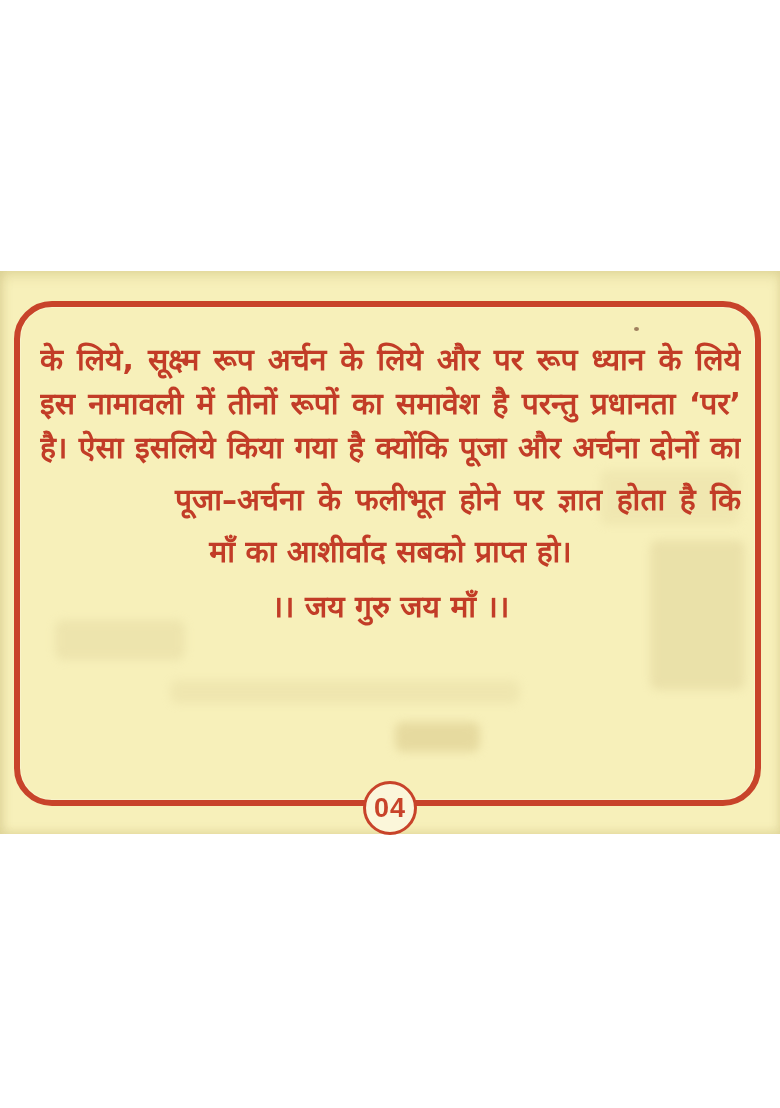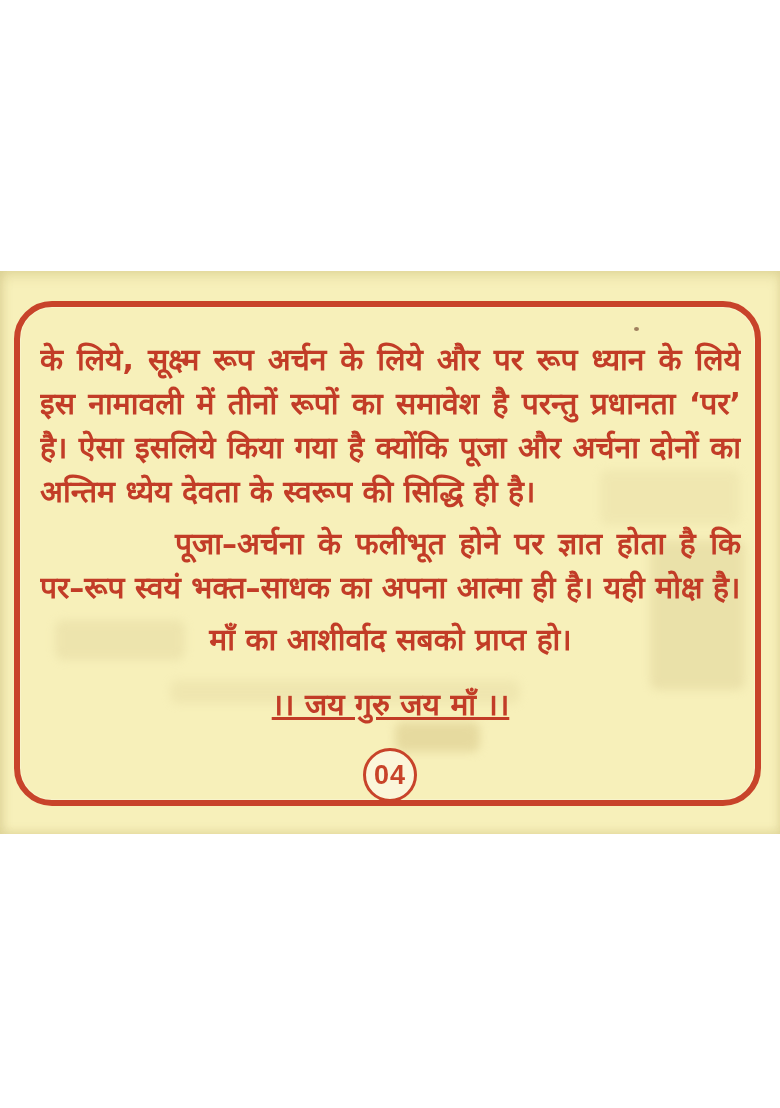--- a/index.html
+++ b/index.html
@@ -51,26 +51,26 @@
   
   .textblock {
     position: absolute; left: 40px; top: 67px; width: 701px;
     color: var(--text);
     font-size: 30px; line-height: 44px; font-weight: bold;
   }
   .line { height: 44px; overflow: hidden; }
   .just { text-align: justify; text-align-last: justify; }
   .indent { text-indent: 135px; }
   .para-gap { margin-top: 8px; }
-  .chant-gap { margin-top: 21px; text-decoration: underline; }
+  .chant-gap { margin-top: 11px; }
   .center { text-align: left; text-align-last: center; }
 
   
   .badge {
-    position: absolute; left: 363px; top: 477px;
+    position: absolute; left: 363px; top: 510px;
     width: 54px; height: 54px; border-radius: 50%;
     background: var(--badge);
     border: 3px solid var(--red);
     display: flex; align-items: center; justify-content: center;
     color: var(--red);
     font-family: "Liberation Sans", sans-serif;
     font-size: 27px; font-weight: bold; letter-spacing: 1px;
   }
 </style>
 </head>
@@ -85,23 +85,21 @@
     <div class="smudge s2"></div>
     <div class="smudge s3"></div>
     <div class="smudge s4"></div>
     <div class="smudge s1"></div>
     <div class="speck"></div>
 
     <div class="textblock">
       <div class="line just">के लिये, सूक्ष्म रूप अर्चन के लिये और पर रूप ध्यान के लिये होता है।</div>
       <div class="line just">इस नामावली में तीनों रूपों का समावेश है परन्तु प्रधानता ‘पर’ रूप की</div>
       <div class="line just">है। ऐसा इसलिये किया गया है क्योंकि पूजा और अर्चना दोनों का ही</div>
-      <div class="line">अन्तिम ध्येय देवता के स्वरूप की सिद्धि ही है।</div>
       <div class="line just indent para-gap">पूजा–अर्चना के फलीभूत होने पर ज्ञात होता है कि देवता का यह</div>
-      <div class="line">पर–रूप स्वयं भक्त–साधक का अपना आत्मा ही है। यही मोक्ष है।</div>
       <div class="line center para-gap">माँ का आशीर्वाद सबको प्राप्त हो।</div>
       <div class="line center chant-gap">।। जय गुरु जय माँ ।।</div>
     </div>
 
     <div class="badge">
       <span>04</span>
     </div>
 
   </div>
 </div>

